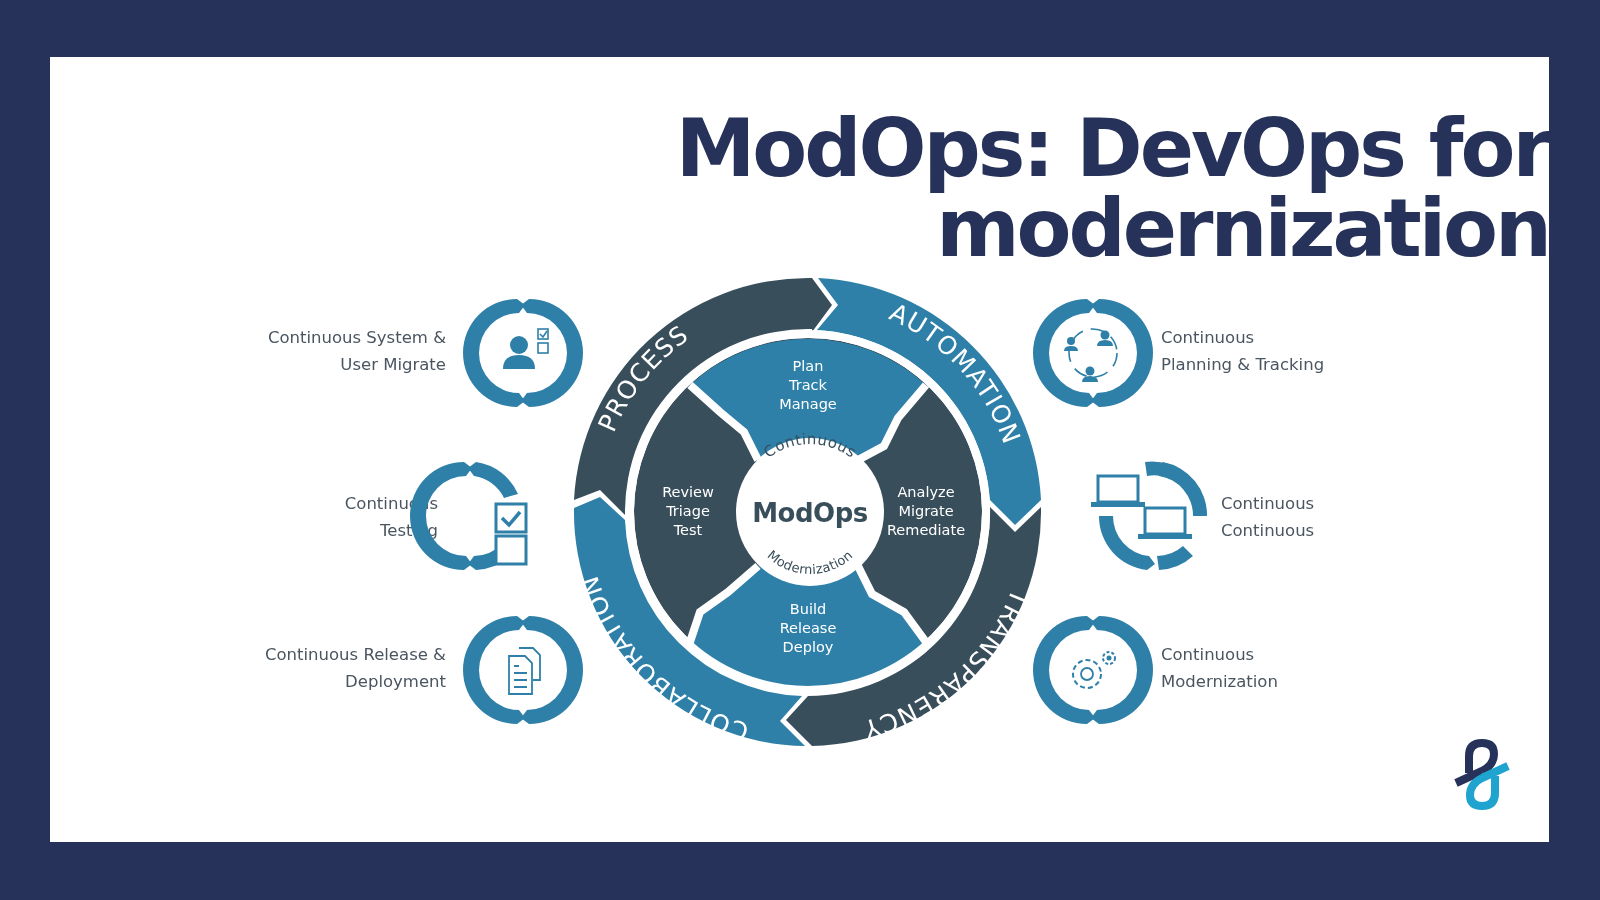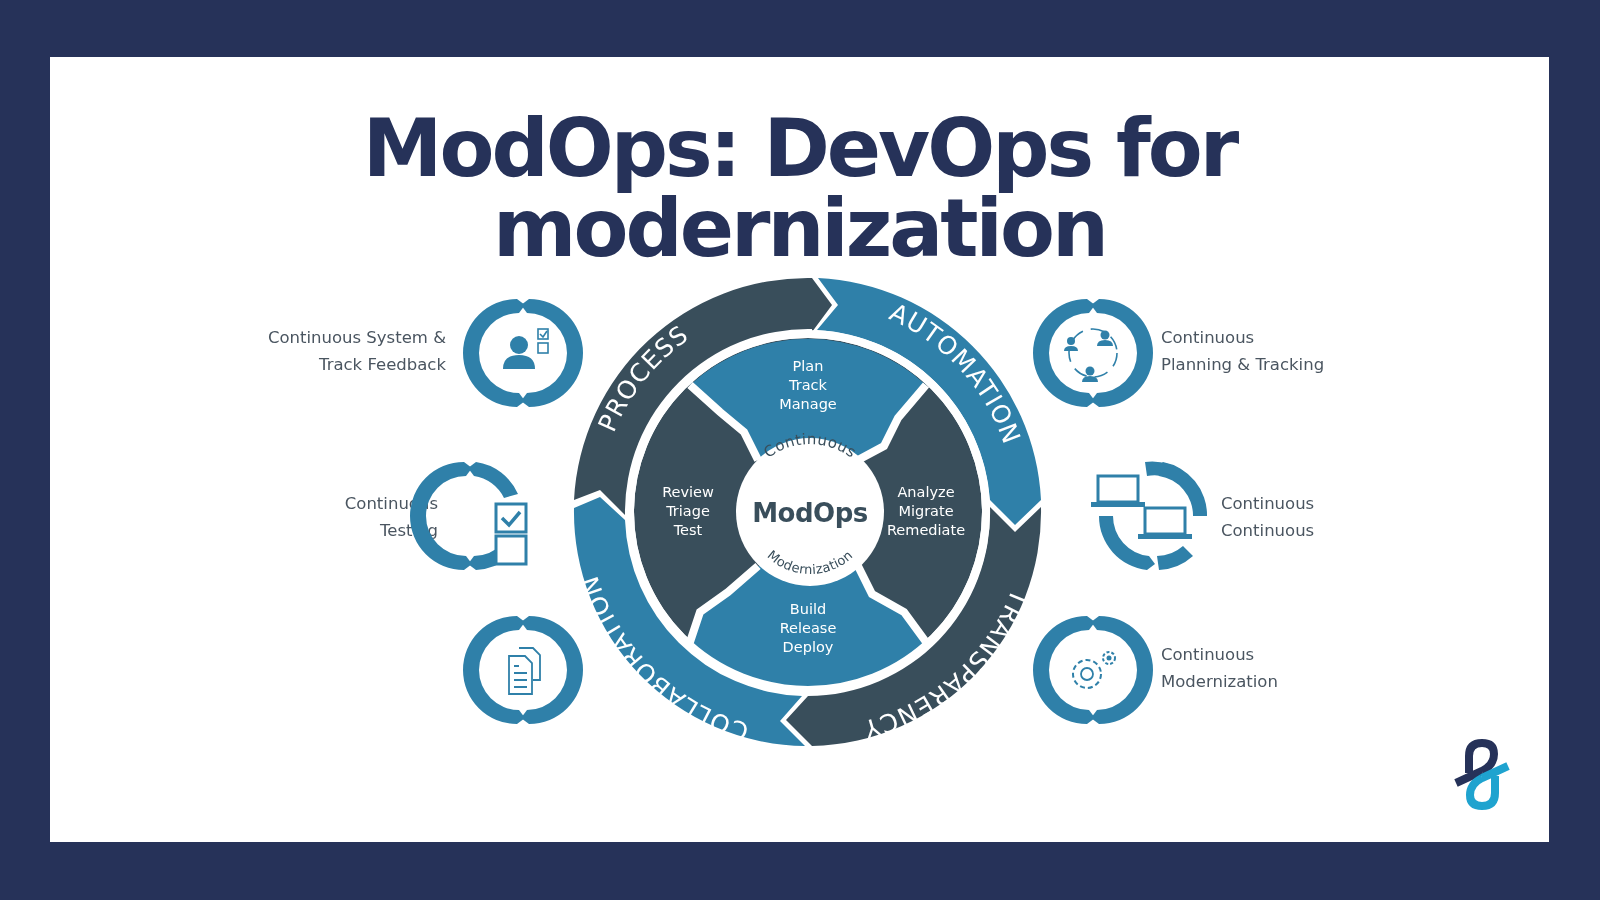--- a/index.html
+++ b/index.html
@@ -1,37 +1,41 @@
 <!DOCTYPE html>
 <html><head>
 <meta charset="utf-8">
 <style>
   html, body { margin:0; padding:0; }
   body { width:1600px; height:900px; background:#263259; position:relative; overflow:hidden; font-family:"DejaVu Sans", sans-serif; }
   .panel { position:absolute; left:50px; top:57px; width:1499px; height:785px; background:#ffffff; }
-  .title { position:absolute; left:0; top:52px; width:1499px; text-align:center; font-family:"DejaVu Sans", sans-serif; font-weight:bold; font-size:80px; letter-spacing:-3px; color:#263259; margin:0; line-height:1; }
+  .title { position:absolute; left:0; top:52px; width:1499px; text-align:right; font-family:"DejaVu Sans", sans-serif; font-weight:bold; font-size:80px; letter-spacing:-3px; color:#263259; margin:0; line-height:1; }
   .side-label { position:absolute; font-family:"DejaVu Sans", sans-serif; font-size:16.5px; line-height:21px; color:#4a5560; }
   .side-label.left { text-align:right; }
   .side-label.right { text-align:left; }
   .side-label span { display:block; white-space:nowrap;margin-top:6px; }
   svg text { font-family:"DejaVu Sans", sans-serif; }
 </style>
 </head>
 <body>
 
 <div class="panel">
   <h1 class="title">ModOps: DevOps for modernization</h1>
 
   <div class="side-label left" style="right:1103px; top:264px;">
     <span>Continuous System &amp;</span>
-    <span>Track Feedback</span>
+    <span>User Migrate</span>
   </div>
   <div class="side-label left" style="right:1111px; top:430px;">
     <span>Continuous</span>
     <span>Testing</span>
+  </div>
+  <div class="side-label left" style="right:1103px; top:581px;">
+    <span>Continuous Release &amp;</span>
+    <span>Deployment</span>
   </div>
 
   <div class="side-label right" style="left:1111px; top:264px;">
     <span>Continuous</span>
     <span>Planning &amp; Tracking</span>
   </div>
   <div class="side-label right" style="left:1171px; top:430px;">
     <span>Continuous</span>
     <span>Continuous</span>
   </div>

